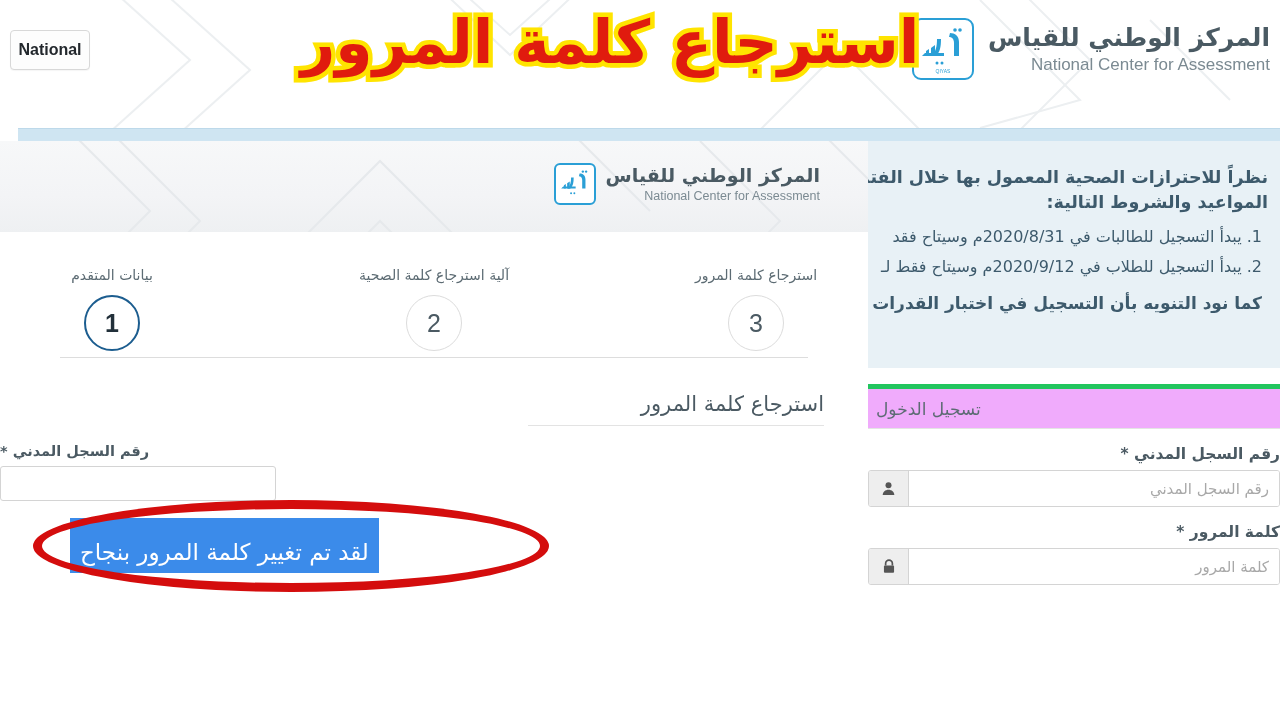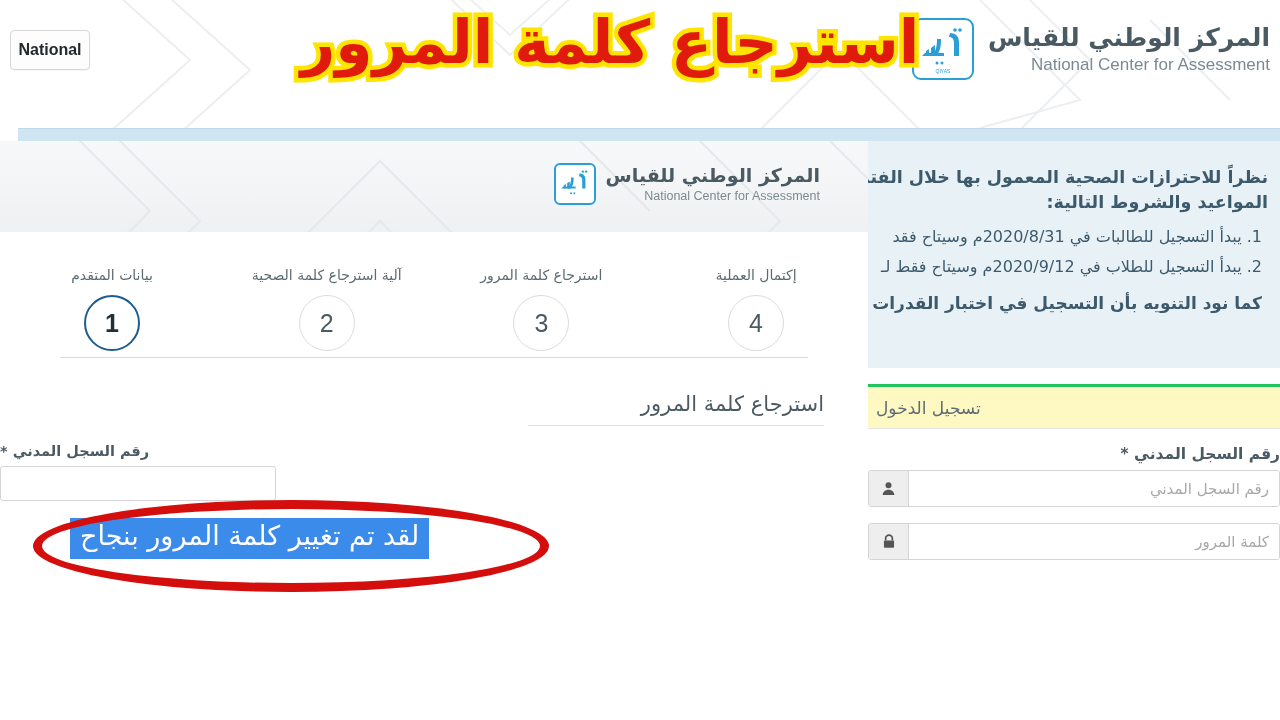--- a/index.html
+++ b/index.html
@@ -324,22 +324,22 @@
     padding-right: 6px;
   }
 
   #login-panel {
     position: absolute;
     left: 0; top: 243px;
     width: 412px;
   }
   #login-header {
     height: 45px;
-    background: #fef9c3;
-    border-top: 3px solid #22c55e;
+    background: #f0abfc;
+    border-top: 5px solid #22c55e;
     border-bottom: 1px solid #e4e4e4;
     display: flex;
     align-items: center;
     justify-content: flex-end;
     padding-left: 0;
     padding-right: 0;
     font-size: 17px;
     color: #5c6b73;
   }
   #login-header span { padding-left: 8px; }
@@ -386,22 +386,22 @@
     flex: none;
   }
 
   
   #success-msg {
     position: absolute;
     left: 70px; top: 518px;
     z-index: 30;
     background: #3b8bea;
     color: #ffffff;
-    font-size: 27px;
-    padding: 1px 10px 6px 10px;
+    font-size: 23px;
+    padding: 20px 10px 6px 10px;
     white-space: nowrap;
     direction: rtl;
     line-height: 1.25;
   }
 
   #red-ellipse {
     position: absolute;
     left: 33px; top: 500px;
     width: 516px; height: 92px;
     border: 9px solid #d40d0d;
@@ -498,24 +498,20 @@
         </div>
       </div>
     </div>
 
     <div id="main-col">
 
       <div id="stepper">
         <div class="line"></div>
         <div class="steps">
 
-          <div class="step">
-            <div class="step-label">إكتمال العملية</div>
-            <div class="step-circle">4</div>
-          </div>
 
           <div class="step">
             <div class="step-label">استرجاع كلمة المرور</div>
             <div class="step-circle">3</div>
           </div>
 
           <div class="step">
             <div class="step-label">آلية استرجاع كلمة الصحية</div>
             <div class="step-circle">2</div>
           </div>
@@ -562,20 +558,21 @@
               <svg width="15" height="15" viewBox="0 0 16 16">
                 <circle cx="8" cy="4.6" r="3.2" fill="#555555"></circle>
                 <path d="M1.8 15 c0 -3.6 2.8 -5.8 6.2 -5.8 s6.2 2.2 6.2 5.8 z" fill="#555555"></path>
               </svg>
             </div>
             <input type="text" placeholder="رقم السجل المدني" style="">
           </div>
         </div>
 
         <div class="login-field">
+          <div class="lf-label">كلمة المرور *</div>
           <div class="input-group">
             <div class="addon">
               <svg width="14" height="15" viewBox="0 0 14 16">
                 <path d="M3.4 7 V4.8 a3.6 3.6 0 0 1 7.2 0 V7" fill="none" stroke="#555555" stroke-width="1.8"></path>
                 <rect x="1.6" y="7" width="10.8" height="7.6" rx="1" fill="#555555"></rect>
               </svg>
             </div>
             <input type="password" placeholder="كلمة المرور" style="">
           </div>
         </div>

